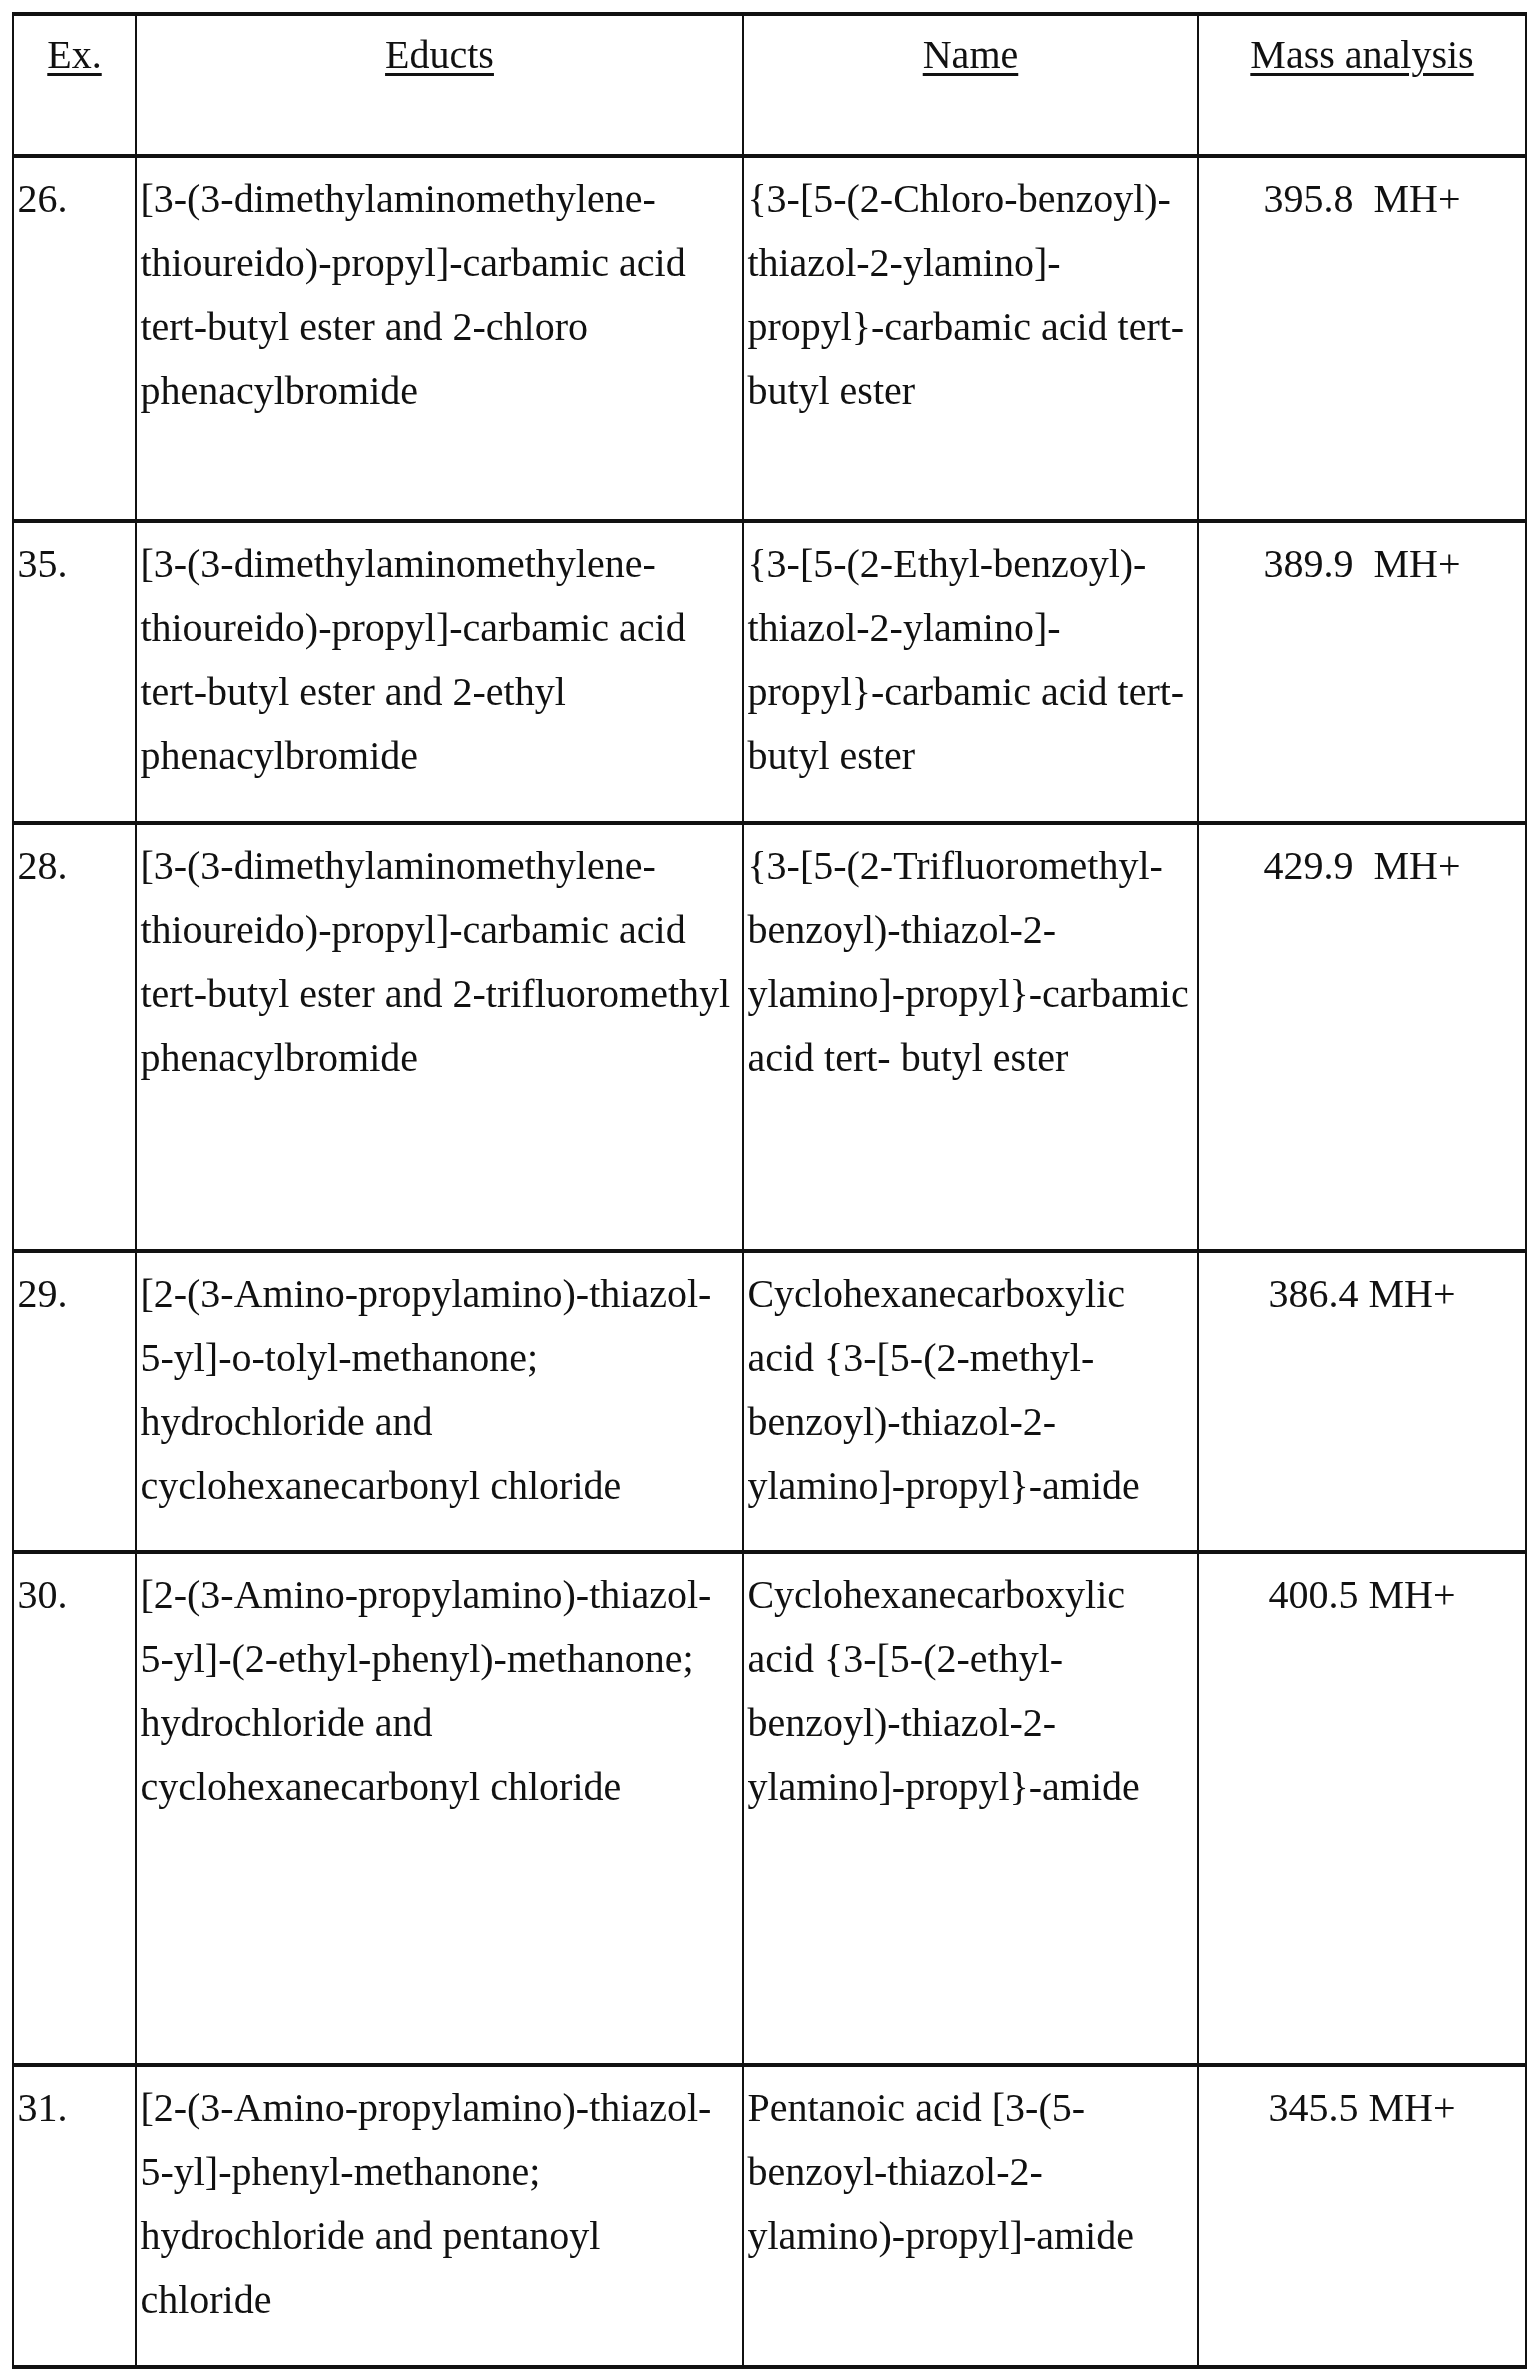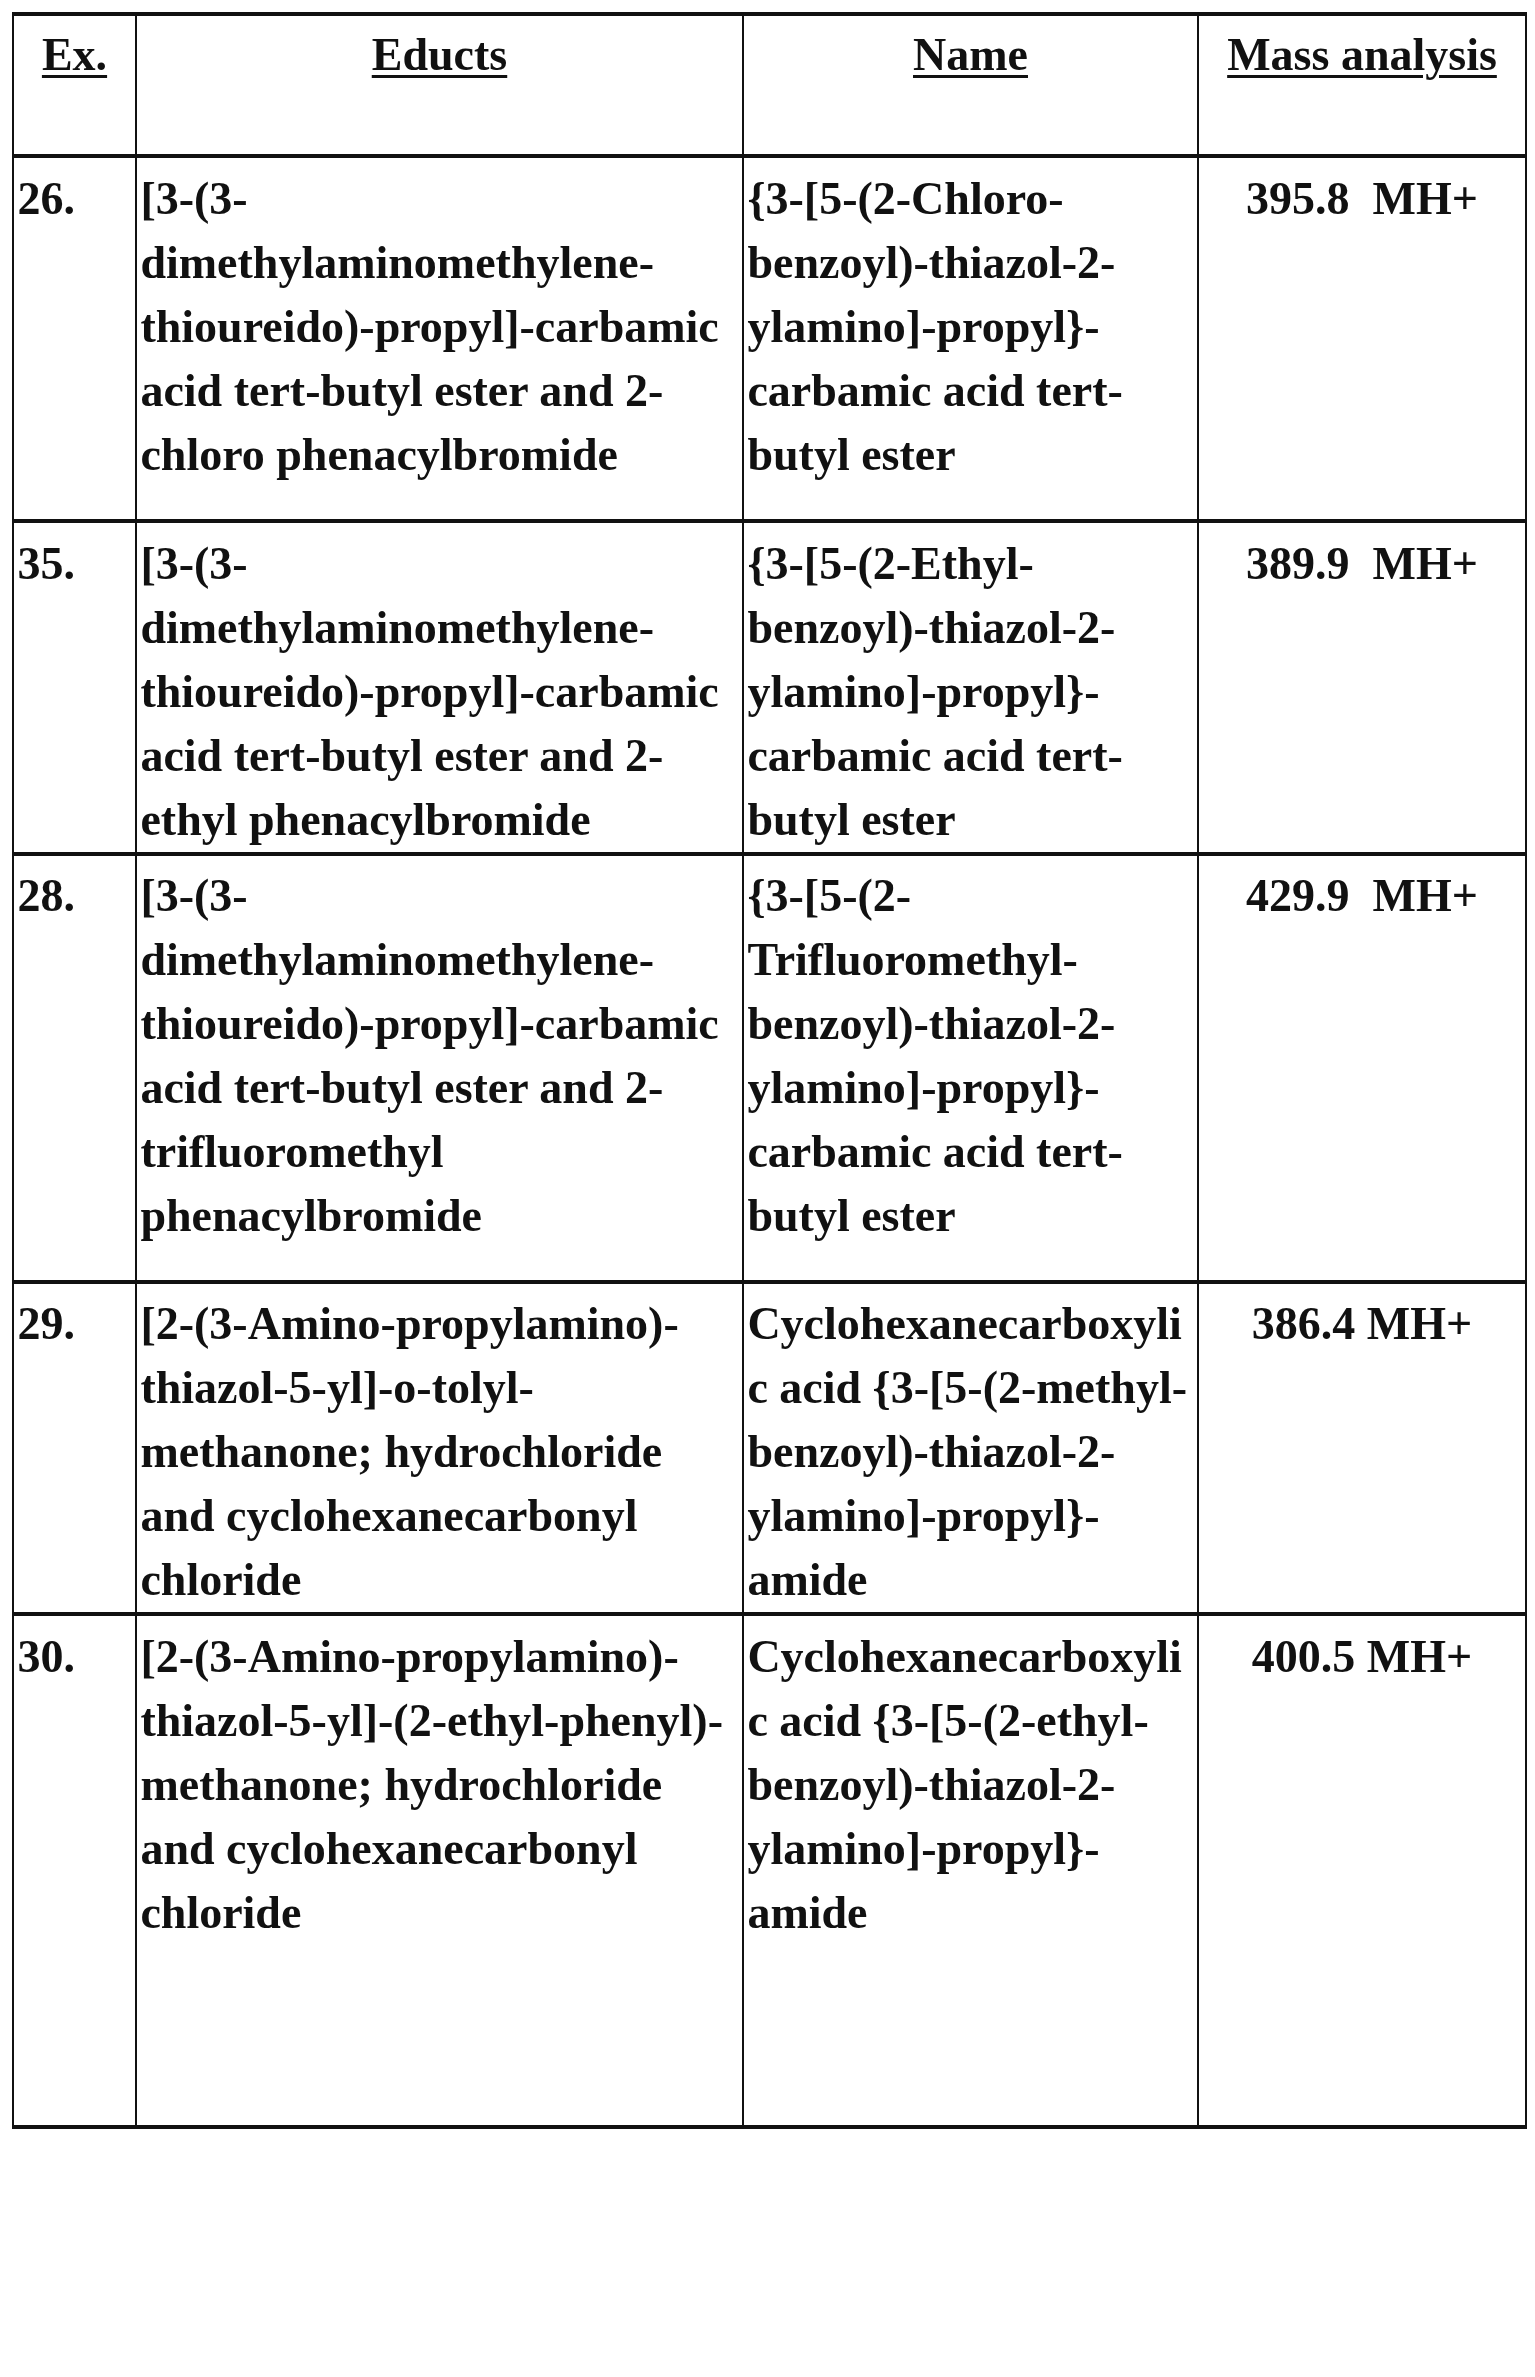--- a/index.html
+++ b/index.html
@@ -6,23 +6,23 @@
   body { width: 1536px; height: 2377px; position: relative; overflow: hidden;
          font-family: "Liberation Serif", "DejaVu Serif", serif; color: #111; }
   table.doc {
     position: absolute; left: 12px; top: 12px;
     width: 1512px; border-collapse: collapse; table-layout: fixed;
   }
   table.doc td, table.doc th {
     border: 2.5px solid #111;
     border-top-width: 4.2px; border-bottom-width: 4.2px;
     vertical-align: top;
-    font-size: 46px; line-height: 64px;
+    font-size: 40px; line-height: 64px;
     padding: 8.5px 3.4px 0 3.4px;
-    font-weight: bold;
+    font-weight: normal;
     word-wrap: break-word;
   }
   table.doc th { text-align: center; padding-top: 6.8px; }
   table.doc th span { text-decoration: underline; text-decoration-thickness: 2.5px; text-underline-offset: 5.1px; }
   col.c-ex { width: 123px; }
   col.c-educts { width: 607px; }
   col.c-name { width: 455px; }
   col.c-mass { width: 328px; }
   td.ex { text-align: left; }
   td.mass { text-align: center; }
@@ -77,15 +77,21 @@
       <td>[2-(3-Amino-propylamino)-thiazol-5-yl]-o-tolyl-methanone; hydrochloride and cyclohexanecarbonyl chloride</td>
       <td>Cyclohexanecarboxylic acid {3-[5-(2-methyl-benzoyl)-thiazol-2-ylamino]-propyl}-amide</td>
       <td class="mass mh">386.4 MH+</td>
     </tr>
     <tr class="h-30">
       <td class="ex">30.</td>
       <td>[2-(3-Amino-propylamino)-thiazol-5-yl]-(2-ethyl-phenyl)-methanone; hydrochloride and cyclohexanecarbonyl chloride</td>
       <td>Cyclohexanecarboxylic acid {3-[5-(2-ethyl-benzoyl)-thiazol-2-ylamino]-propyl}-amide</td>
       <td class="mass mh">400.5 MH+</td>
     </tr>
+    <tr class="h-31">
+      <td class="ex">31.</td>
+      <td>[2-(3-Amino-propylamino)-thiazol-5-yl]-phenyl-methanone; hydrochloride and pentanoyl chloride</td>
+      <td>Pentanoic acid [3-(5-benzoyl-thiazol-2-ylamino)-propyl]-amide</td>
+      <td class="mass mh">345.5 MH+</td>
+    </tr>
   </tbody>
 </table>
 
 
 </body></html>

